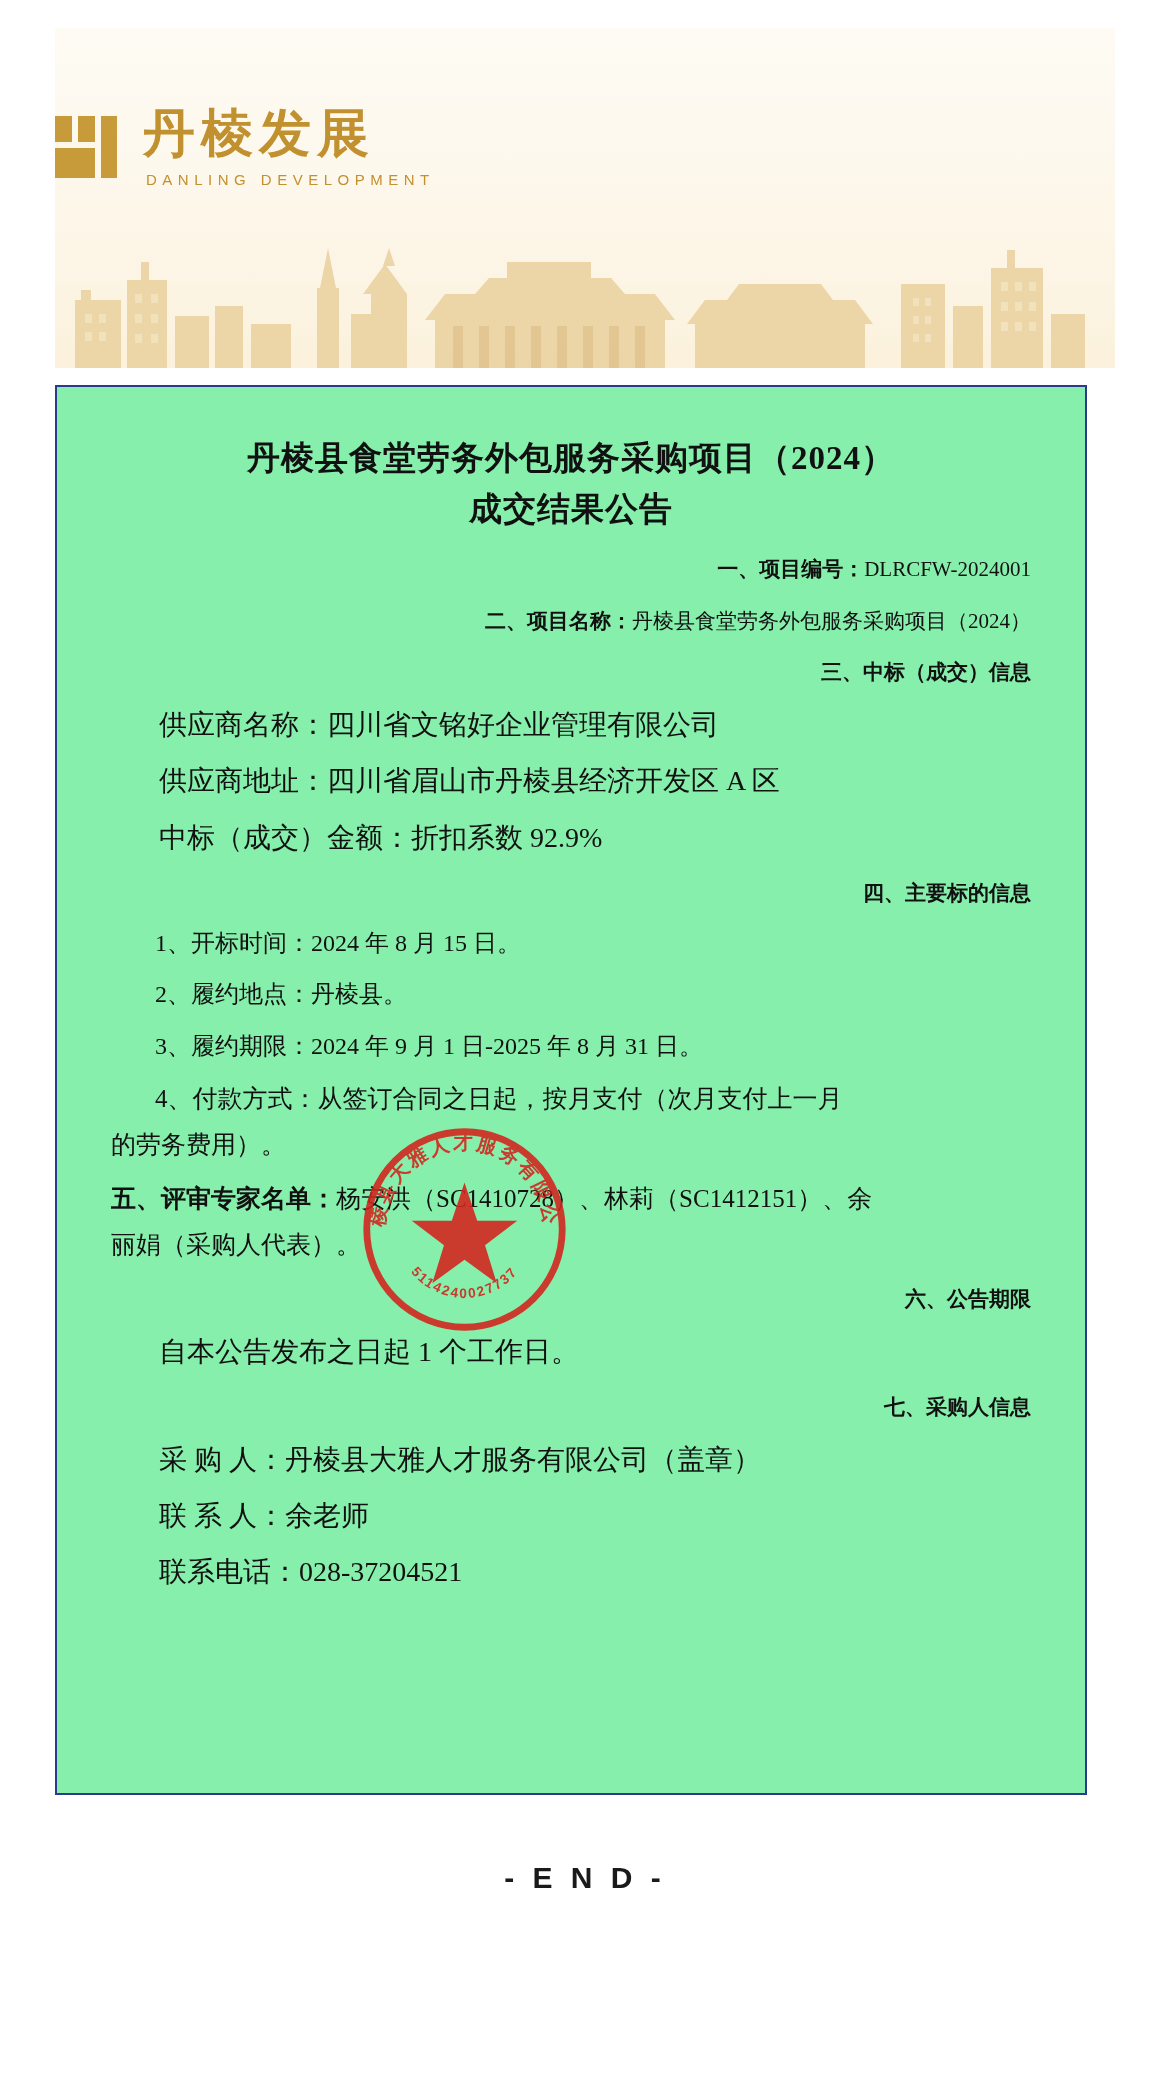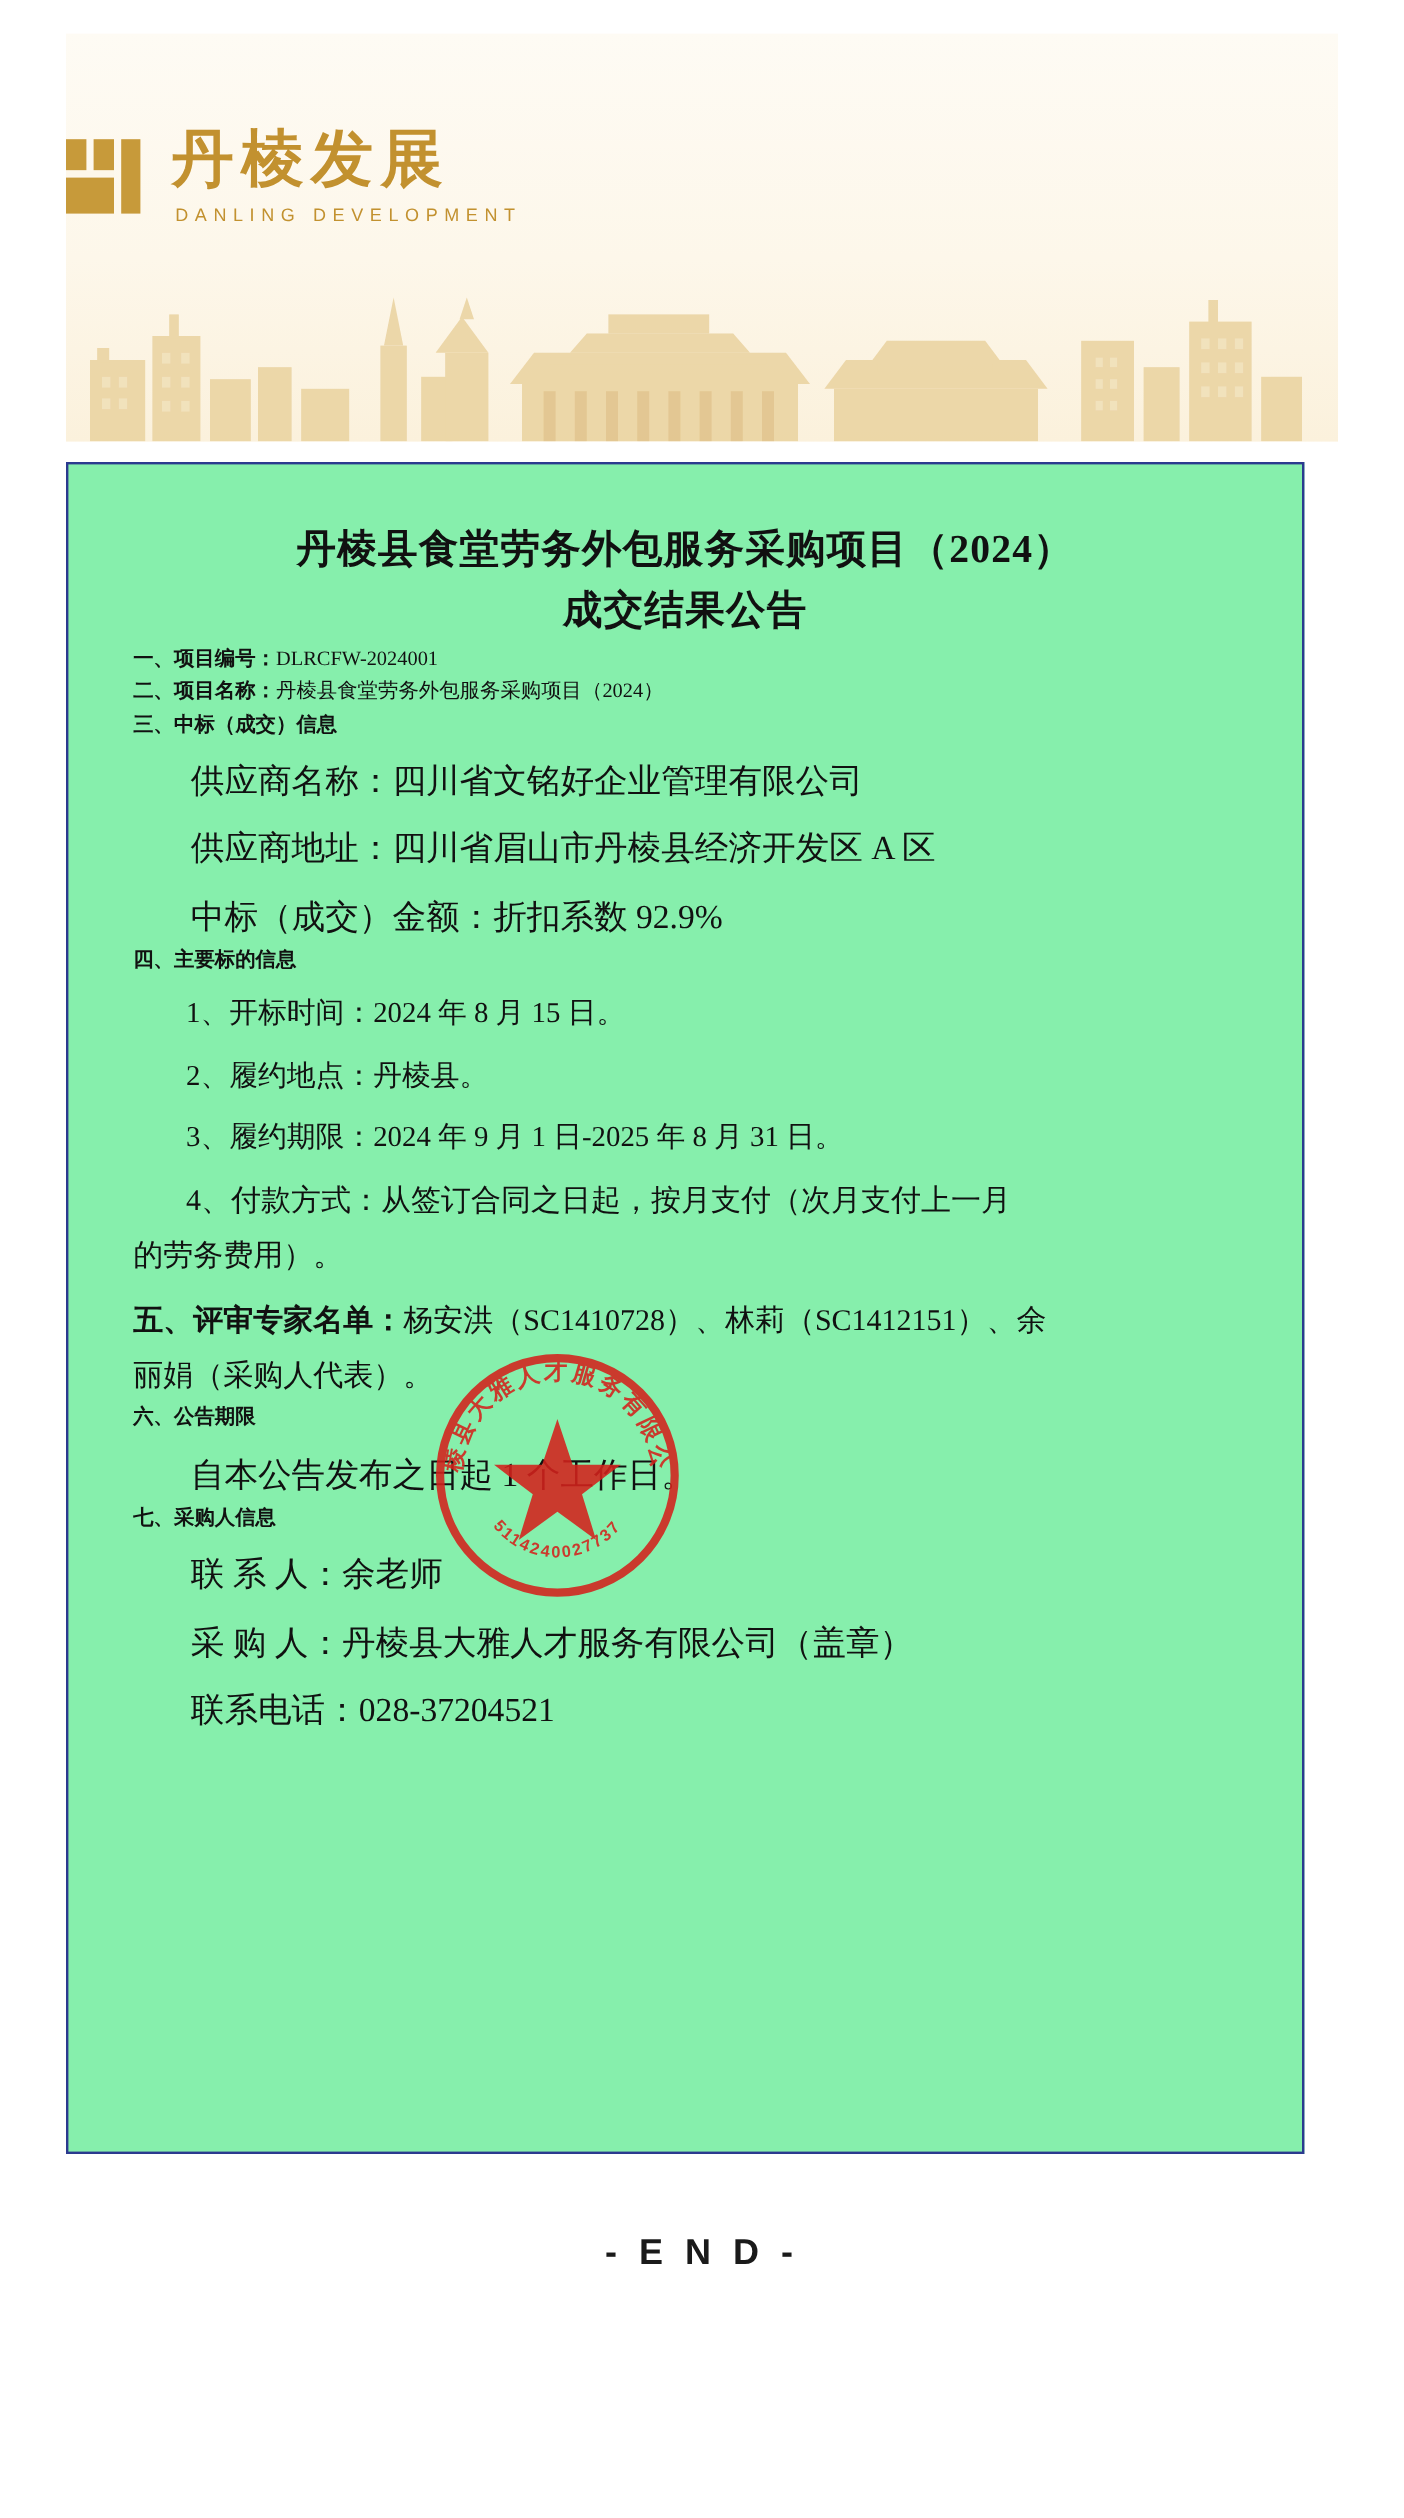--- a/index.html
+++ b/index.html
@@ -105,23 +105,25 @@
     text-align: center;
     font-size: 33px;
     font-weight: 700;
     color: #111;
     letter-spacing: 1px;
     line-height: 1.55;
   }
   .title .l2 { display: block; }
   .sec-head {
     font-weight: 700;
-    font-size: 17px;
-    color: #111;
+    font-size: 21px;
+    color: #111;
+    margin-top: 18px;
     line-height: 1.6;
+    text-align: right;
   }
   .sec-head .val {
     font-weight: 400;
   }
   .indent {
     margin-left: 48px;
     font-size: 28px;
     line-height: 1.55;
     margin-top: 13px;
     color: #111;
@@ -305,24 +307,24 @@
   <div class="wrapline">
     <span class="lead">五、评审专家名单：</span><span>杨安洪（SC1410728）、林莉（SC1412151）、余</span>
   </div>
   <div class="wrapline" style="margin-top:6px">丽娟（采购人代表）。</div>
 
   <div class="sec-head">六、公告期限</div>
   <div class="indent">自本公告发布之日起 1 个工作日。</div>
 
   <div class="sec-head">七、采购人信息</div>
   <div class="indent">
+    <span class="contact-label">采 购 人：</span><span>丹棱县大雅人才服务有限公司（盖章）</span>
+  </div>
+  <div class="indent">
     <span class="contact-label">联 系 人：</span><span>余老师</span>
-  </div>
-  <div class="indent">
-    <span class="contact-label">采 购 人：</span><span>丹棱县大雅人才服务有限公司（盖章）</span>
   </div>
   <div class="indent">
     <span class="contact-label">联系电话：</span><span>028-37204521</span>
   </div>
 
   <svg class="seal" viewBox="0 0 220 220">
     <defs>
       <path id="sealArcTop" d="M 28,110 A 82,82 0 0 1 192,110"></path>
       <path id="sealArcBottom" d="M 40,110 A 70,70 0 0 0 180,110"></path>
     </defs>

